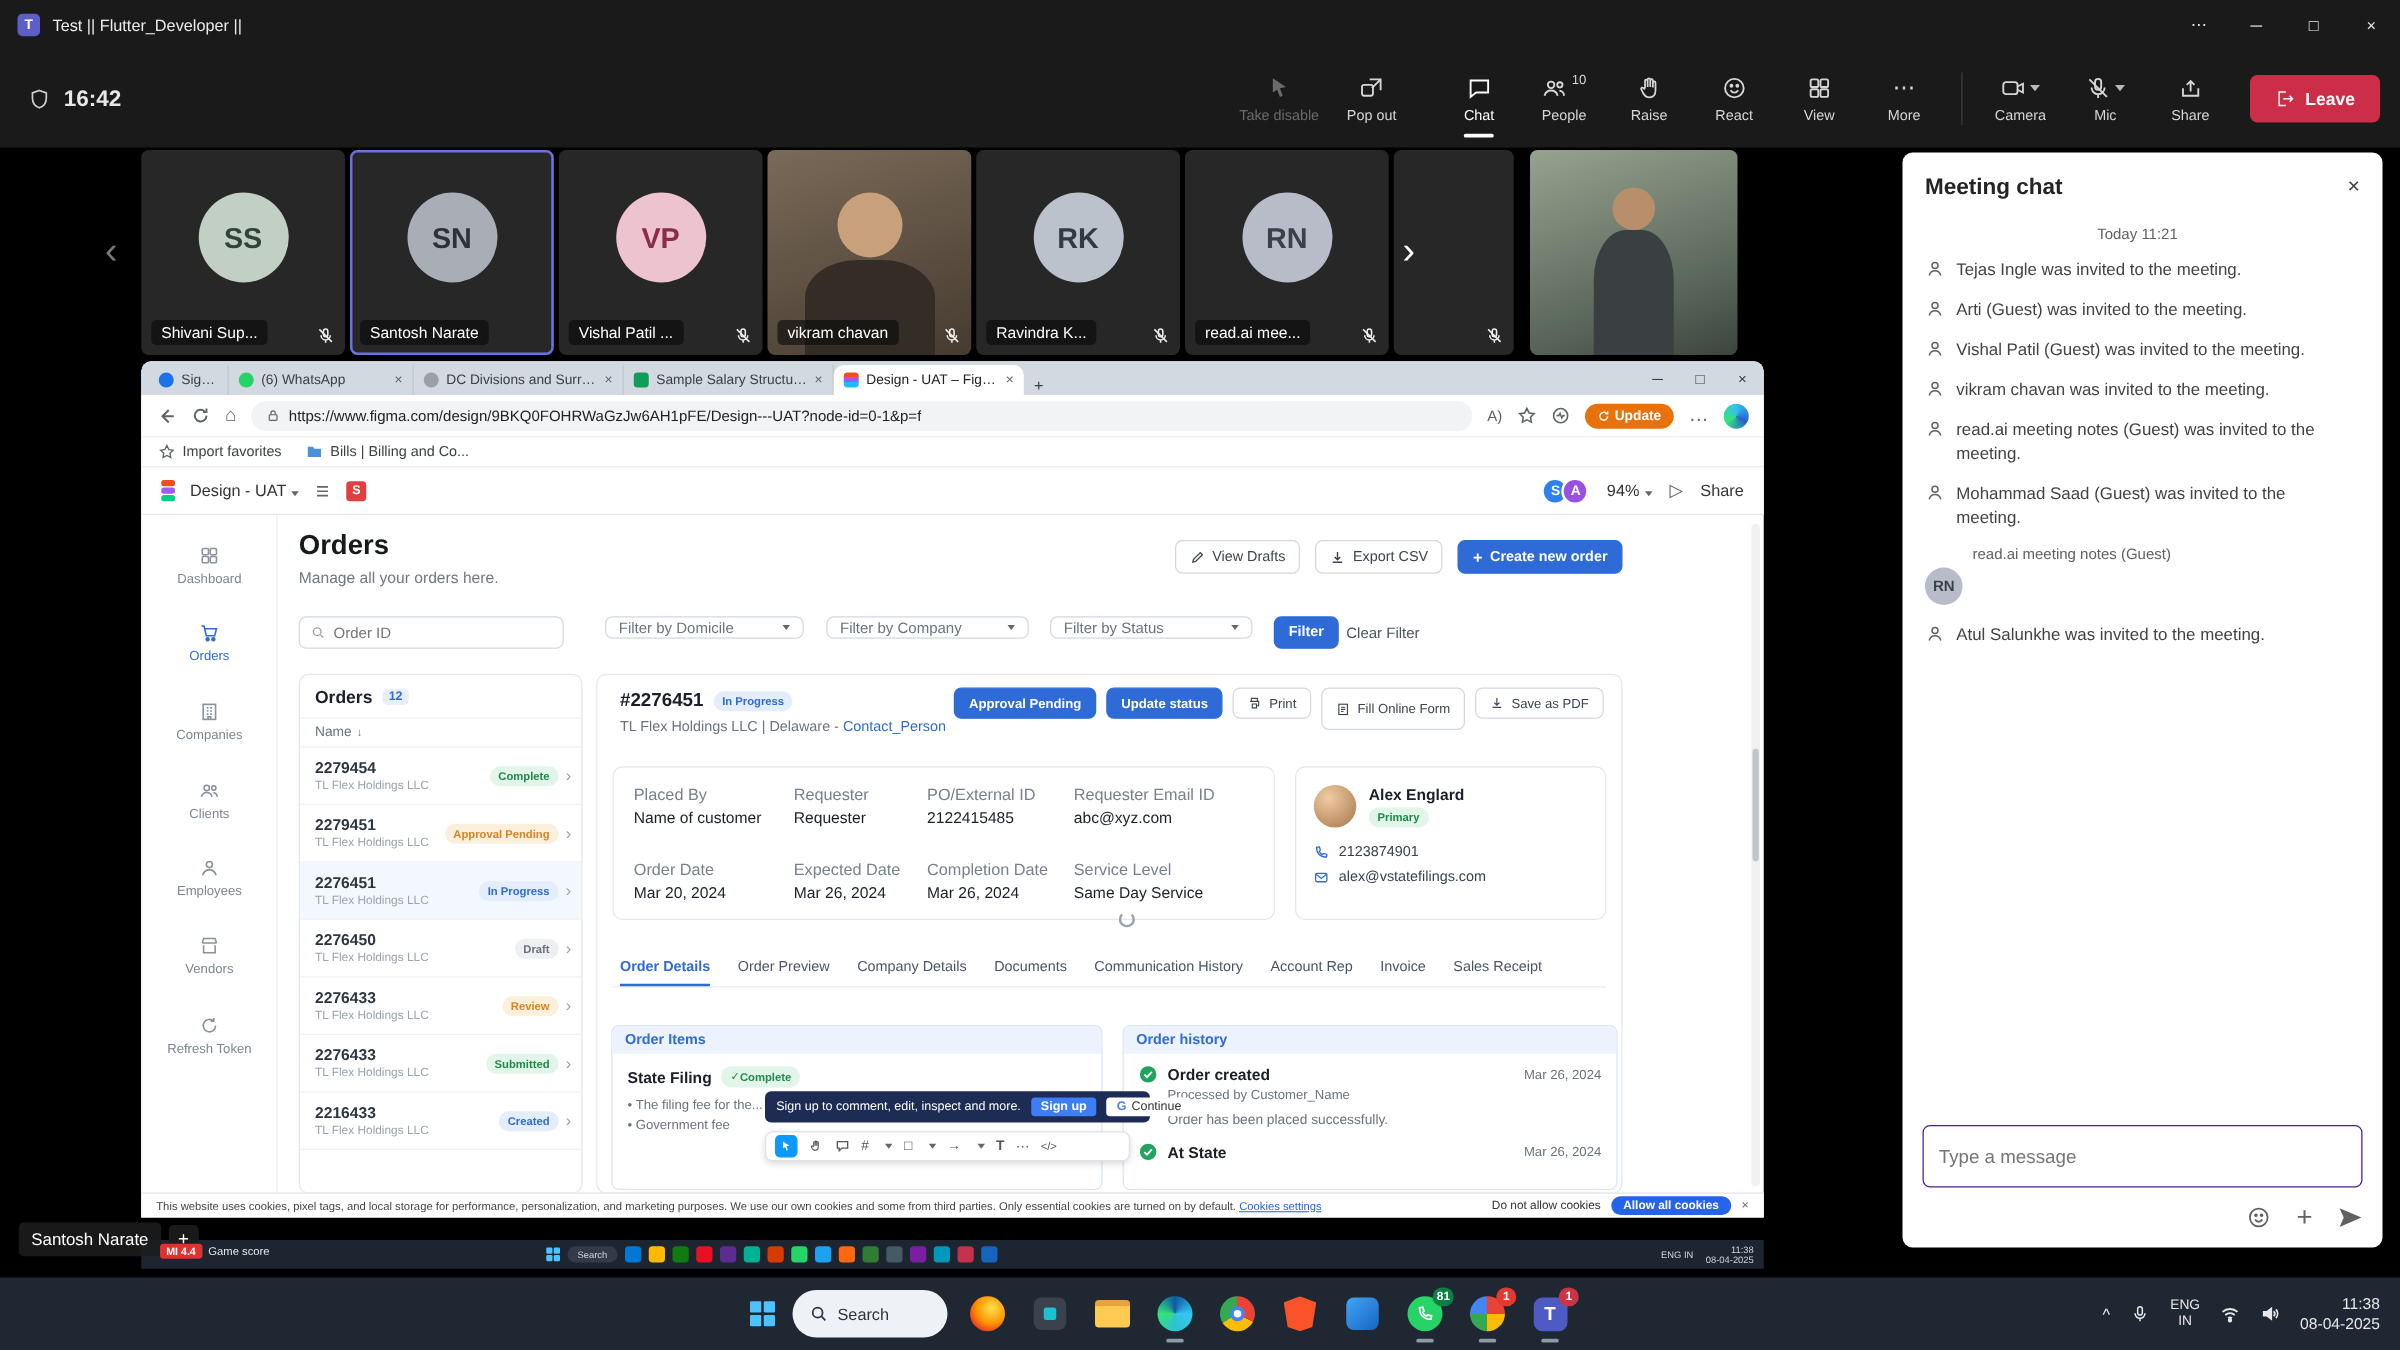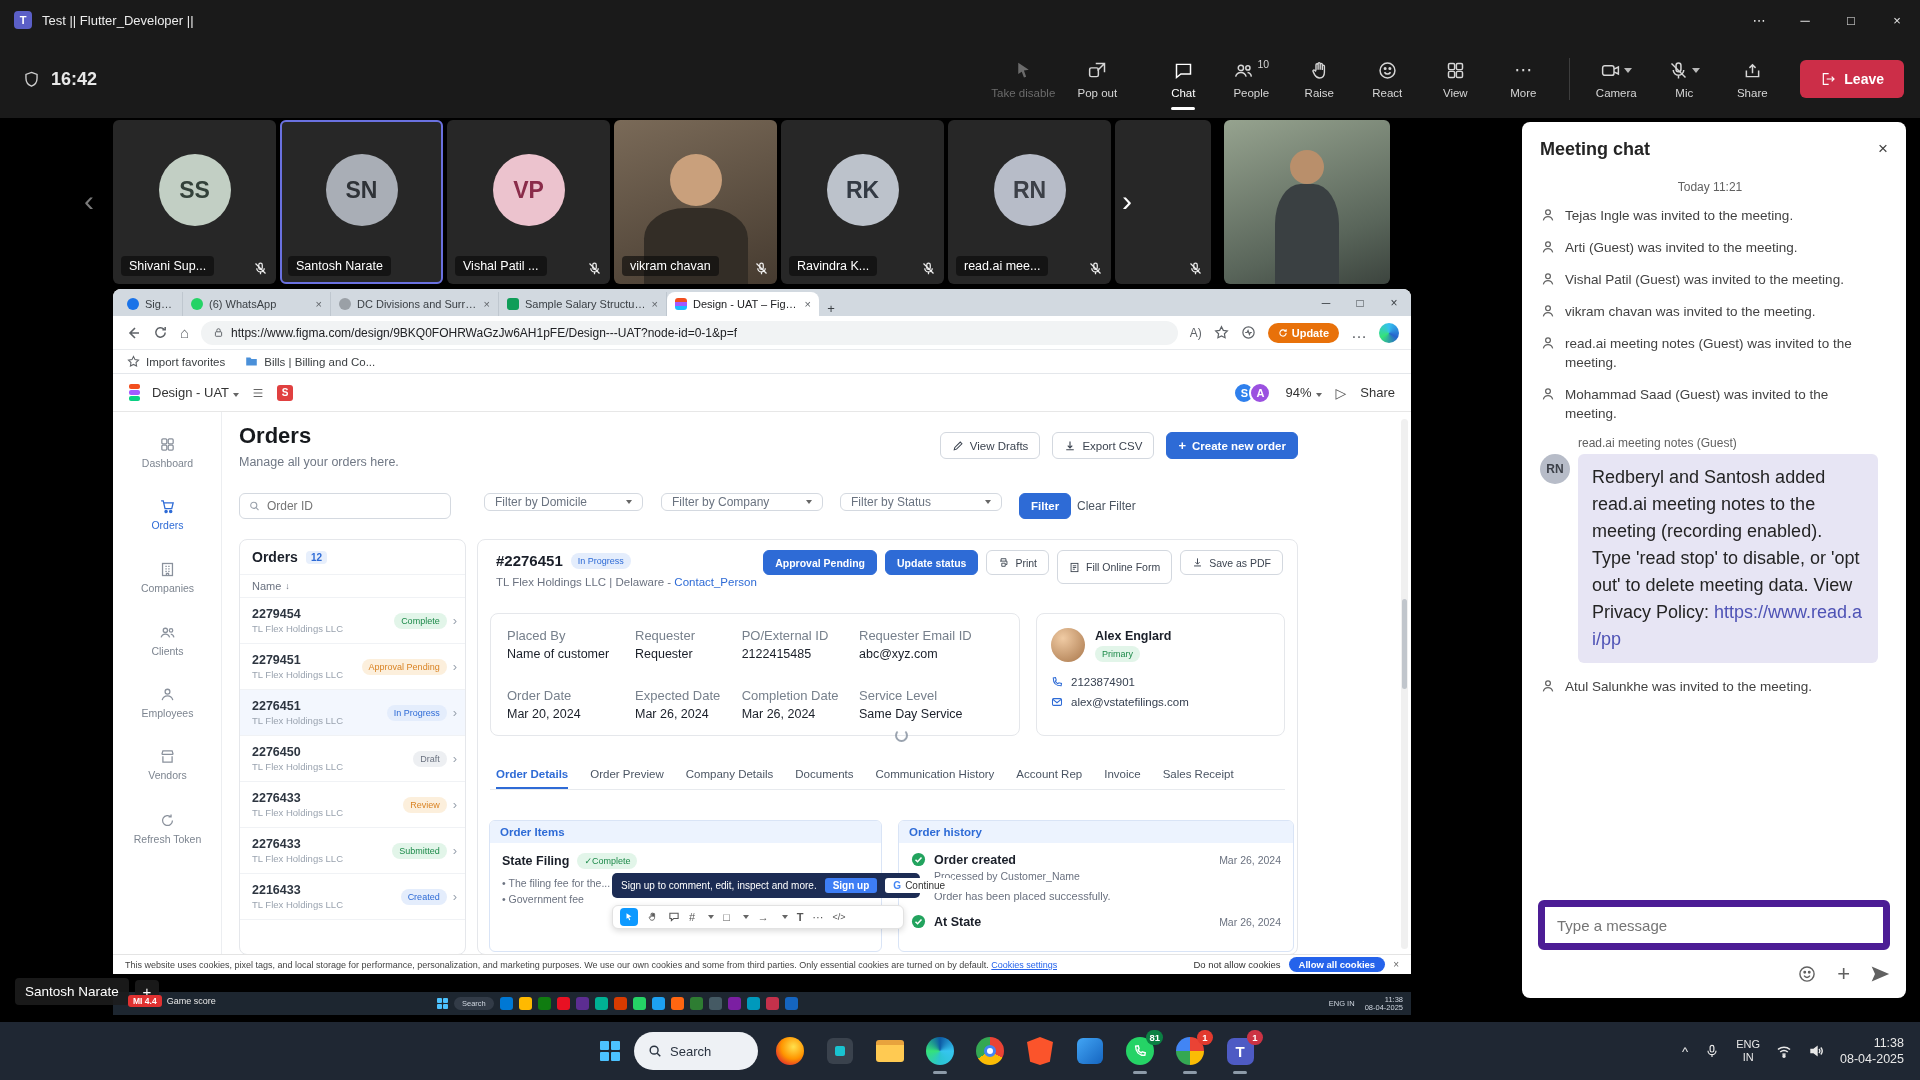--- a/index.html
+++ b/index.html
@@ -44,21 +44,21 @@
 .ch-date{text-align:center;font-size:12px;color:#616161;margin:4px 0 12px}
 .ch-body{flex:1;padding:0 26px 0 18px;overflow:hidden}
 .sysmsg{display:flex;gap:9px;margin-bottom:13px;color:#424242;font-size:13.5px;line-height:19px}
 .sysmsg svg{width:16px;height:16px;flex:none;margin-top:1px;color:#616161}
 .ch-sender{font-size:12px;color:#616161;margin:10px 0 4px 38px}
 .bub-row{display:flex;gap:8px;align-items:flex-start;margin-bottom:14px}
 .bub-av{width:30px;height:30px;border-radius:50%;background:#b7bcc8;color:#3c4048;display:flex;align-items:center;justify-content:center;font-size:12px;font-weight:bold;flex:none}
 .bubble{background:#e7e5f4;border-radius:6px;padding:10px 14px;width:300px;font-size:18px;line-height:27px;color:#242424}
 .bubble a{color:#4e52b5;text-decoration:none;word-break:break-all}
 .ch-inputwrap{flex:none;padding:10px 16px 14px}
-.ch-input{width:100%;height:50px;border:7px solid #4c1d95;border-radius:6px;font-size:15px;padding:0 12px;outline:none;color:#242424;font-family:inherit}
+.ch-input{width:100%;height:50px;border:1px solid #4c1d95;border-radius:6px;font-size:15px;padding:0 12px;outline:none;color:#242424;font-family:inherit}
 .ch-icons{display:flex;justify-content:flex-end;gap:20px;margin-top:14px;color:#616161;align-items:center}
 .ch-icons svg{width:20px;height:20px}
 .ch-plus{font-size:22px;line-height:20px}
 
 #browser{position:absolute;left:113px;top:289px;width:1298px;height:685px;background:#fff;border-radius:8px 8px 0 0;color:#202124}
 .tabstrip{position:absolute;left:0;top:0;width:100%;height:27px;background:#d2d9e0;border-radius:8px 8px 0 0;display:flex;align-items:flex-end;padding-left:6px}
 .etab{height:24px;display:flex;align-items:center;gap:6px;padding:0 8px;font-size:11px;color:#3b4045;border-right:1px solid #bfc7cf;overflow:hidden}
 .etab .lbl{white-space:nowrap;overflow:hidden;text-overflow:ellipsis;flex:1}
 .etab.active{background:#fff;border-radius:8px 8px 0 0;border-right:none;color:#202124}
 .fav{width:12px;height:12px;border-radius:50%;flex:none}
@@ -83,21 +83,21 @@
 
 .appnav{position:absolute;width:109px;text-align:center;color:#7d8590;font-size:10.5px}
 .appnav svg{width:17px;height:17px;margin:0 auto 4px;color:#8a919c}
 .appnav.on,.appnav.on svg{color:#2e6bd6}
 .h1{position:absolute;font-size:22px;font-weight:bold;color:#16191d}
 .sub{position:absolute;font-size:12.5px;color:#707885}
 .btn-o{background:#fff;border:1px solid #d3d8df;color:#3c4450;font-size:11.5px;border-radius:6px;height:27px;display:inline-flex;align-items:center;gap:6px;padding:0 11px;white-space:nowrap}
 .btn-b{background:#2e6bd6;border:1px solid #2e6bd6;color:#fff;font-size:11.5px;font-weight:bold;border-radius:6px;height:27px;display:inline-flex;align-items:center;gap:6px;padding:0 11px;white-space:nowrap}
 .fselect{position:absolute;height:18px;border:1px solid #d4d9e0;border-radius:6px;background:#fff;display:flex;align-items:center;justify-content:space-between;padding:0 10px;font-size:12px;color:#6a7380}
 .card{position:absolute;background:#fff;border:1px solid #e5e7eb;border-radius:8px}
-.chip{display:inline-flex;align-items:center;font-size:9px;font-weight:normal;padding:3px 7px;border-radius:10px;white-space:nowrap}
+.chip{display:inline-flex;align-items:center;font-size:9px;font-weight:bold;padding:3px 7px;border-radius:10px;white-space:nowrap}
 .c-green{background:#e2f5e9;color:#1d8a4a}
 .c-orange{background:#fcefdc;color:#d98324}
 .c-blue{background:#e4edfc;color:#2e6bd6}
 .c-gray{background:#edeff2;color:#6b7280}
 .orow{height:46px;border-bottom:1px solid #f0f2f5;display:flex;align-items:center;padding:0 8px 0 12px;gap:6px}
 .orow.sel{background:#f3f7fe}
 .oidwrap{width:96px}
 .oid{font-size:12.5px;color:#2d3540;font-weight:bold}
 .oco{font-size:9.5px;color:#9aa3af;margin-top:2px}
 .ochev{color:#9aa3af;font-size:13px}
@@ -917,23 +917,20 @@
     <div class="sysmsg">
         <svg viewBox="0 0 24 24" fill="none" stroke="currentColor" stroke-width="1.8">
           <circle cx="12" cy="8" r="3.6"></circle>
           <path d="M5 20c1.2-4 4-5.6 7-5.6s5.8 1.6 7 5.6"></path>
         </svg>
         <span>Mohammad Saad (Guest) was invited to the meeting.</span>
       </div>
     <div class="ch-sender">read.ai meeting notes (Guest)</div>
     <div class="bub-row">
       <span class="bub-av">RN</span>
-      <div class="bubble">
-        <span>Redberyl and Santosh added read.ai meeting notes to the meeting (recording enabled). Type 'read stop' to disable, or 'opt out' to delete meeting data. View Privacy Policy: </span><a href="#">https://www.read.ai/pp</a>
-      </div>
     </div>
     <div class="sysmsg">
         <svg viewBox="0 0 24 24" fill="none" stroke="currentColor" stroke-width="1.8">
           <circle cx="12" cy="8" r="3.6"></circle>
           <path d="M5 20c1.2-4 4-5.6 7-5.6s5.8 1.6 7 5.6"></path>
         </svg>
         <span>Atul Salunkhe was invited to the meeting.</span>
       </div>
   </div>
   <div class="ch-inputwrap">

